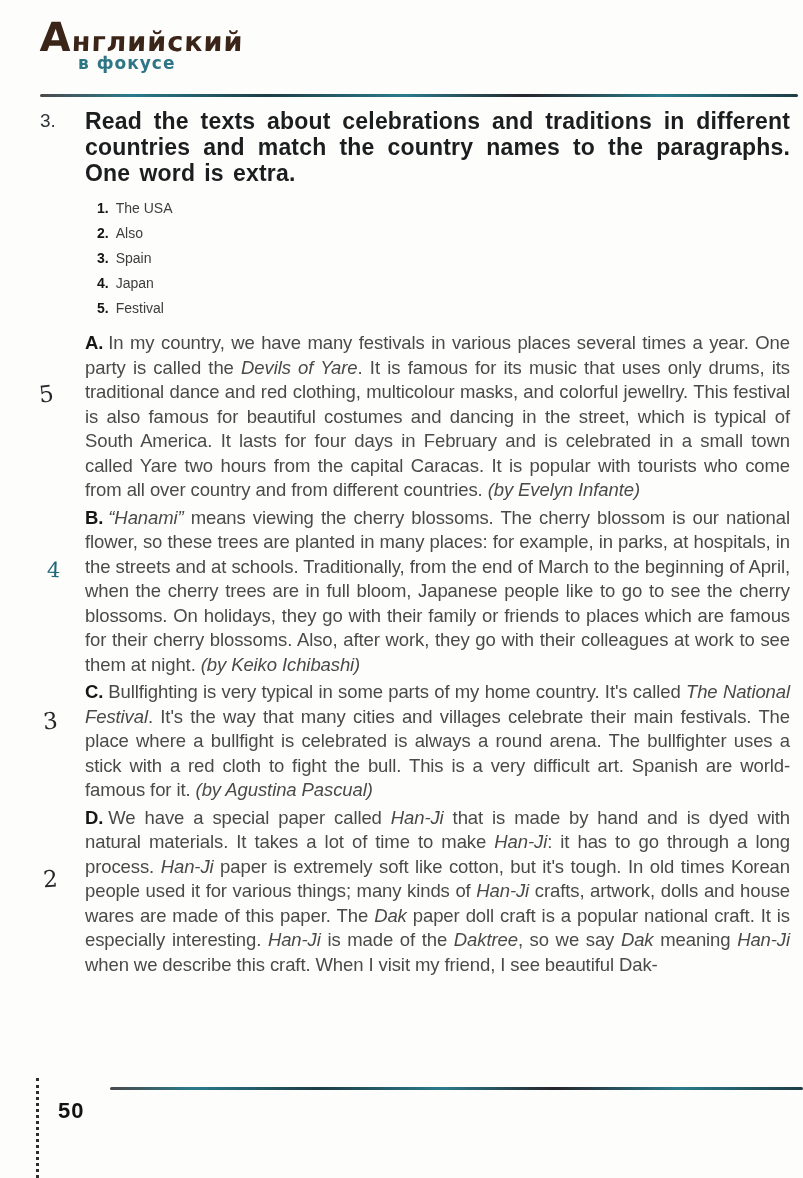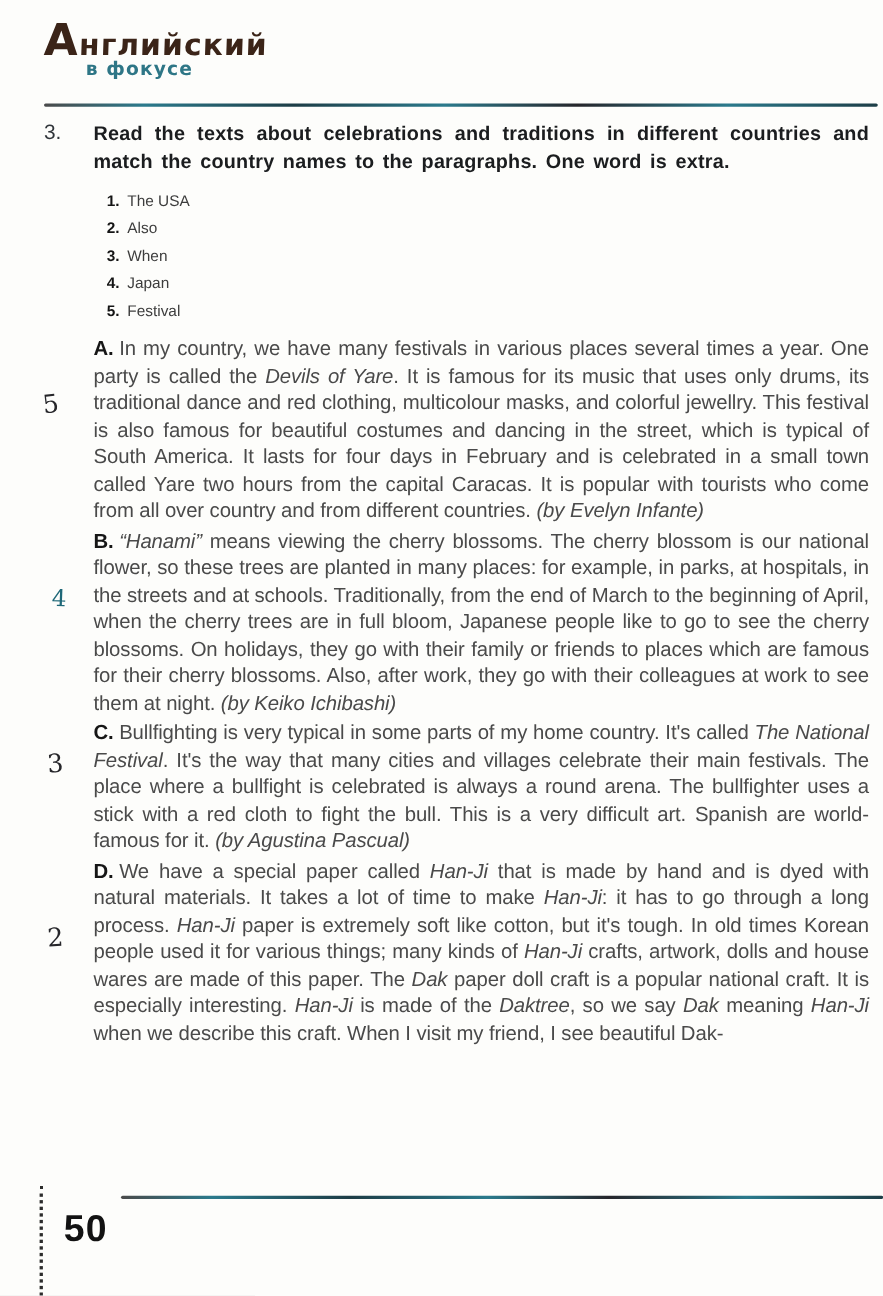--- a/index.html
+++ b/index.html
@@ -27,21 +27,21 @@
     background:linear-gradient(90deg,#4a4a4a 0%,#2b7a8c 12%,#1d3d46 30%,
       #2b7a8c 48%,#26262b 64%,#2b7a8c 82%,#1d3d46 100%);
   }
   .top-rule { top:94px; left:40px; width:758px; }
 
   
   .exercise { position:absolute; top:108px; left:40px; width:750px; display:flex; }
   .ex-num { width:45px; font-size:19px; color:#30353a; padding-top:2px; }
   .ex-body { flex:1; }
   .instruction {
-    margin:0 0 10px; font-weight:bold; font-size:18px; line-height:26px;
+    margin:0 0 10px; font-weight:bold; font-size:23px; line-height:26px;
     color:#1b1d1f; text-align:justify; letter-spacing:0.2px; word-spacing:2.5px;
   }
   .country-list { list-style:none; margin:2px 0 10px; padding:0 0 0 12px; }
   .country-list li { font-size:14px; line-height:25px; color:#3d3d3d; }
   .country-list b { color:#141414; margin-right:7px; }
 
   
   .para {
     position:relative; margin:0 0 3px; font-size:18.5px; line-height:24.5px;
     color:#4a4a4a; text-align:justify; letter-spacing:-0.1px;
@@ -57,21 +57,21 @@
   .ans-d { left:-42px; top:62px; transform:rotate(-3deg); }
 
   
   .bottom-rule { top:1087px; left:110px; width:693px; }
   .dotted-edge {
     position:absolute; left:36px; top:1078px; height:100px; width:0;
     border-left:3px dotted #2c2c2c;
   }
   .page-number {
     position:absolute; left:58px; top:1098px;
-    font-size:34px; font-weight:bold; color:#121212; letter-spacing:1px;
+    font-size:22px; font-weight:bold; color:#121212; letter-spacing:1px;
   }
 </style>
 </head>
 <body>
 
 <div class="page">
 
   <header>
     <div class="logo">
       <div class="logo-title">Английский</div>
@@ -82,21 +82,21 @@
 
   <main class="exercise">
     <div class="ex-num">3.</div>
     <div class="ex-body">
 
       <p class="instruction">Read the texts about celebrations and traditions in different countries and match the country names to the paragraphs. One word is extra.</p>
 
       <ul class="country-list">
         <li><b>1.</b><span>The USA</span></li>
         <li><b>2.</b><span>Also</span></li>
-        <li><b>3.</b><span>When</span></li>
+        <li><b>3.</b><span>Spain</span></li>
         <li><b>4.</b><span>Japan</span></li>
         <li><b>5.</b><span>Festival</span></li>
       </ul>
 
       <div class="texts">
 
         <p class="para">
           <span class="ans ans-a">5</span>
           <b class="plabel">A.</b><span>In my country, we have many festivals in various places several times a year. One party is called the <i>Devils of Yare</i>. It is famous for its music that uses only drums, its traditional dance and red clothing, multicolour masks, and colorful jewellry. This festival is also famous for beautiful costumes and dancing in the street, which is typical of South America. It lasts for four days in February and is celebrated in a small town called Yare two hours from the capital Caracas. It is popular with tourists who come from all over country and from different countries. <i>(by Evelyn Infante)</i></span>
         </p>

